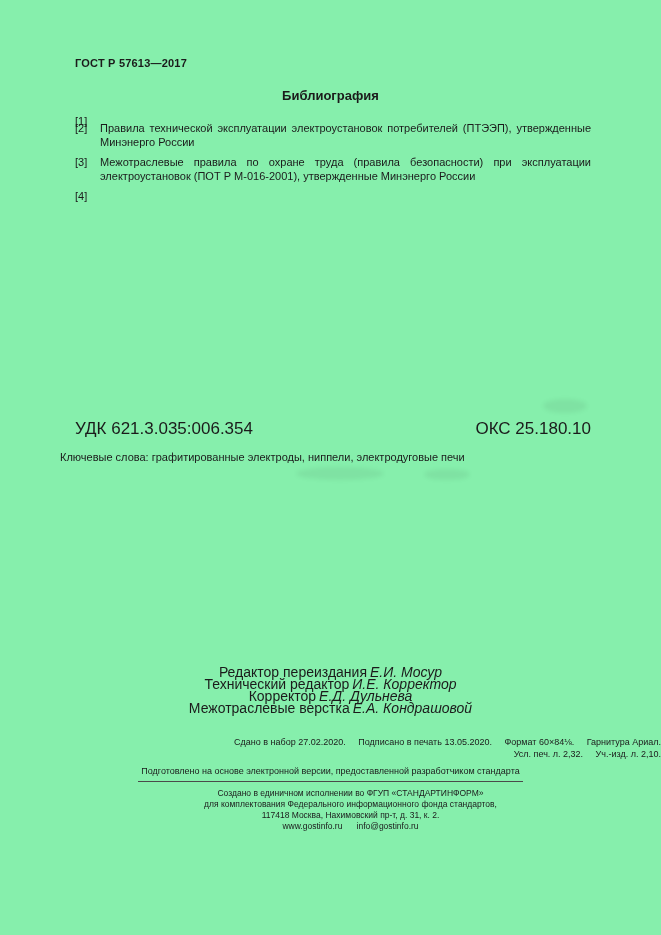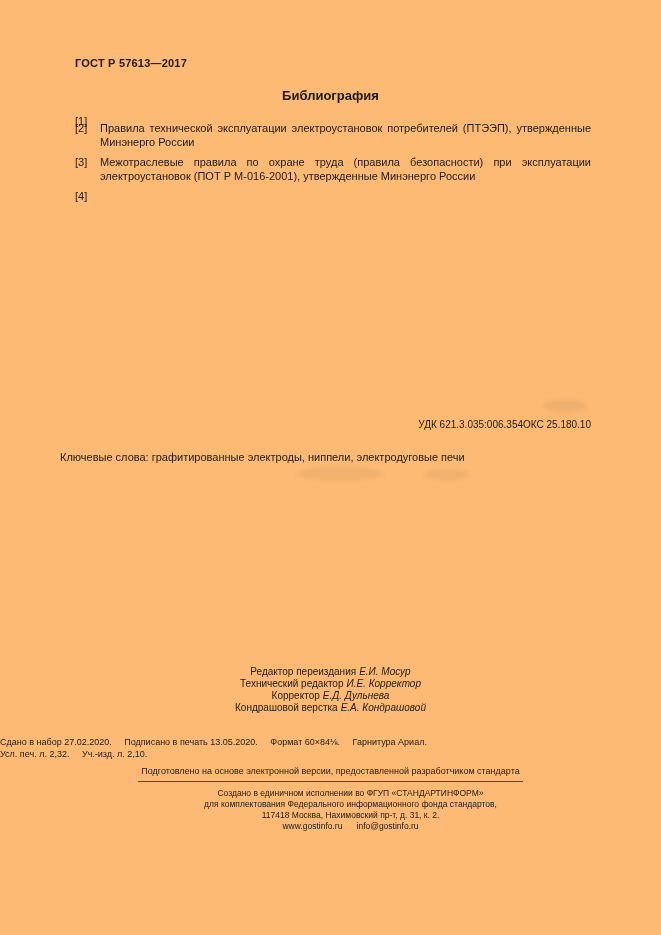--- a/index.html
+++ b/index.html
@@ -1,20 +1,20 @@
 <!DOCTYPE html>
 <html><head>
 <meta charset="utf-8">
 <style>
   html, body { margin: 0; padding: 0; background: #ffffff; }
   .page {
     position: relative;
     width: 661px;
     height: 935px;
-    background: #fdba74;
+    background: #86efac;
     font-family: "Liberation Sans", sans-serif;
     color: #1b1b1b;
     overflow: hidden;
   }
   .doc-code {
     position: absolute;
     top: 57px;
     left: 75px;
     font-size: 11px;
     font-weight: bold;
@@ -47,47 +47,47 @@
     position: absolute;
     left: 0;
     top: 0;
   }
   .codes-row {
     position: absolute;
     top: 419px;
     left: 75px;
     width: 516px;
     display: flex;
-    justify-content: flex-end;
-    font-size: 10px;
+    justify-content: space-between;
+    font-size: 17px;
   }
   .keywords {
     position: absolute;
     top: 451px;
     left: 60px;
     width: 516px;
     font-size: 11px;
   }
   .editors {
     position: absolute;
     top: 666px;
     left: 0;
     width: 100%;
     text-align: center;
-    font-size: 10px;
+    font-size: 14px;
     line-height: 12px;
   }
   .editor-line .role { margin-right: 3px; }
   .editor-line em { font-style: italic; }
   .print-info {
     position: absolute;
     top: 736px;
     left: 0;
     width: 100%;
-    text-align: left;
+    text-align: right;
     font-size: 9px;
     line-height: 12px;
   }
   .print-line { white-space: pre; }
   .prepared {
     position: absolute;
     top: 766px;
     left: 0;
     width: 100%;
     text-align: center;
@@ -168,21 +168,21 @@
 
       <div class="editor-line">
         <span class="role">Технический редактор</span><em>И.Е. Корректор</em>
       </div>
 
       <div class="editor-line">
         <span class="role">Корректор</span><em>Е.Д. Дульнева</em>
       </div>
 
       <div class="editor-line">
-        <span class="role">Кондрашовой верстка</span><em>Е.А. Кондрашовой</em>
+        <span class="role">Межотраслевые верстка</span><em>Е.А. Кондрашовой</em>
       </div>
     </div>
 
   <div class="print-info">
     <div class="print-line">Сдано в набор 27.02.2020.     Подписано в печать 13.05.2020.     Формат 60×84⅛.     Гарнитура Ариал.</div>
     <div class="print-line">Усл. печ. л. 2,32.     Уч.-изд. л. 2,10.</div>
   </div>
 
   <div class="prepared">Подготовлено на основе электронной версии, предоставленной разработчиком стандарта</div>
 

